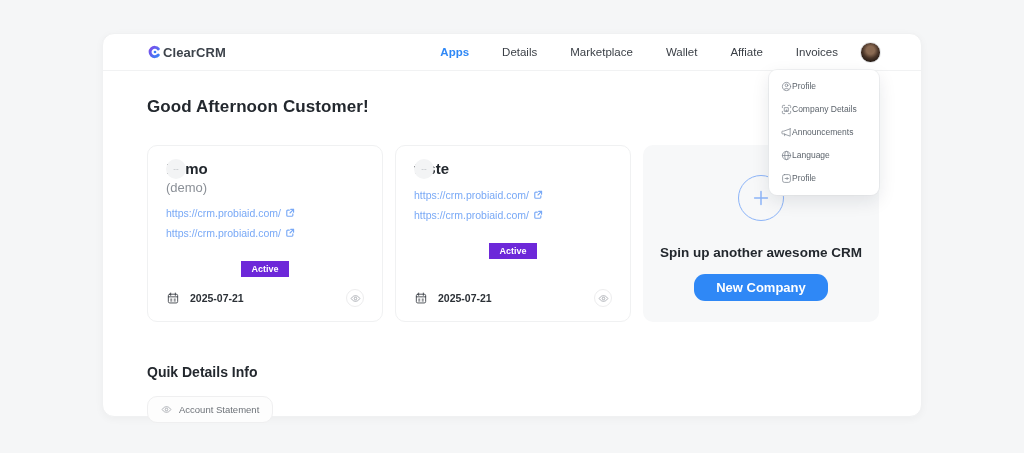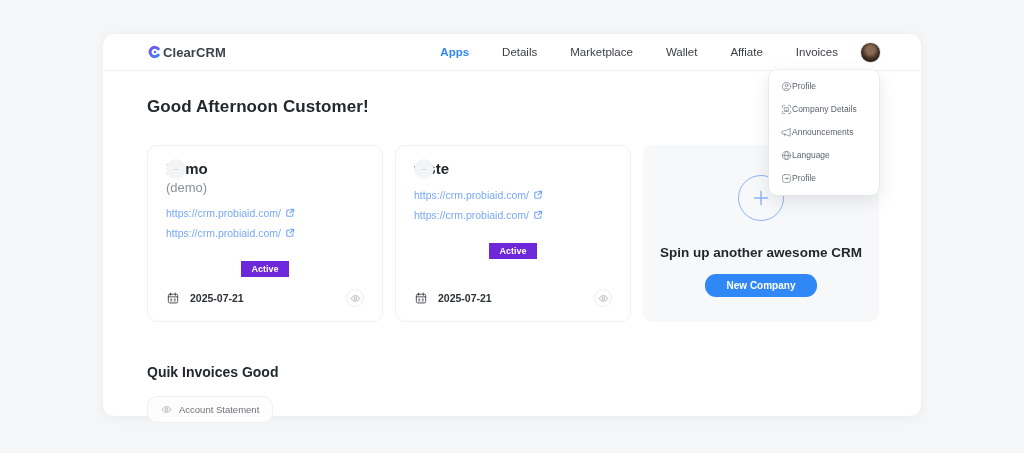--- a/index.html
+++ b/index.html
@@ -119,21 +119,21 @@
     border:1.6px solid #8cb4f8;
     display:flex; align-items:center; justify-content:center;
     cursor:pointer;
   }
   .plus-circle svg { width:22px; height:22px; stroke:#8cb4f8; stroke-width:1.6; stroke-linecap:round; }
   .spinup-title { margin-top:24px; font-size:13.5px; font-weight:700; color:#23282e; }
   .new-company-btn {
     margin-top:14px;
     background:#2f88f6; color:#ffffff;
     border:none; border-radius:11px;
-    font-size:10px; font-weight:600;
+    font-size:13px; font-weight:600;
     font-family:inherit;
     padding:6px 22px; cursor:pointer;
   }
   
   .invoices-section { margin-top:42px; }
   h2.invoices-title { font-size:14px; font-weight:600; color:#23282e; }
   .account-statement-btn {
     margin-top:16px;
     display:inline-flex; align-items:center; gap:7px;
     background:#fdfdfd;
@@ -350,21 +350,21 @@
               </svg>
           </span>
         </div>
         <div class="spinup-title">Spin up another awesome CRM</div>
         <button class="new-company-btn">New Company</button>
       </div>
 
     </div>
 
     <section class="invoices-section">
-      <h2 class="invoices-title">Quik Invoices Good</h2>
+      <h2 class="invoices-title">Quik Details Info</h2>
       <button class="account-statement-btn">
         <span class="stmt-eye" style="display:inline-flex;">
           <svg viewBox="0 0 24 24">
               <path d="M2.5 12S6 5.8 12 5.8 21.5 12 21.5 12 18 18.2 12 18.2 2.5 12 2.5 12z"></path>
               <circle cx="12" cy="12" r="2.8"></circle>
             </svg>
         </span>
         <span>Account Statement</span>
       </button>
     </section>

